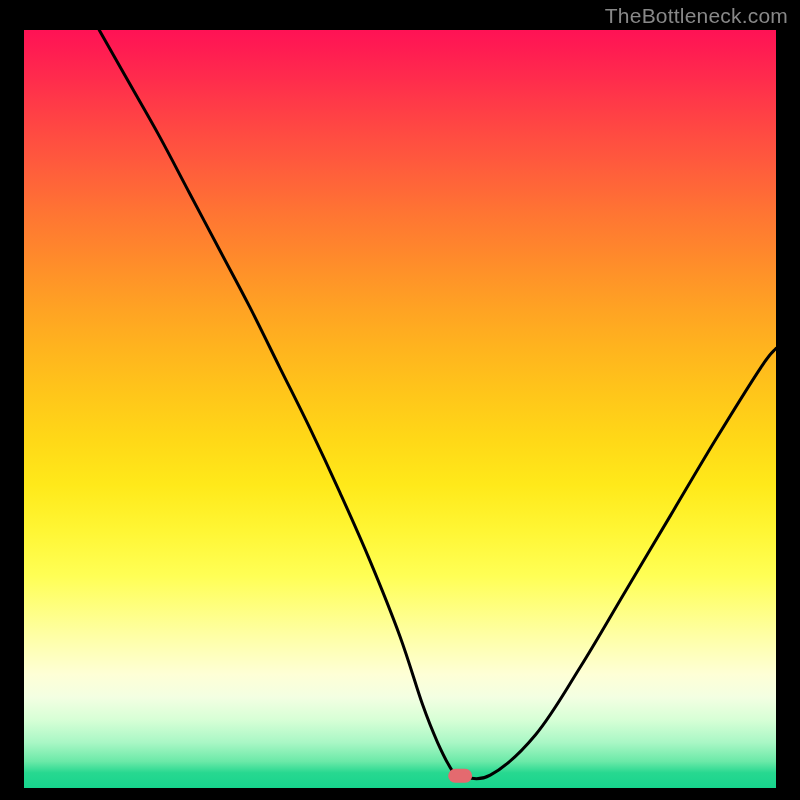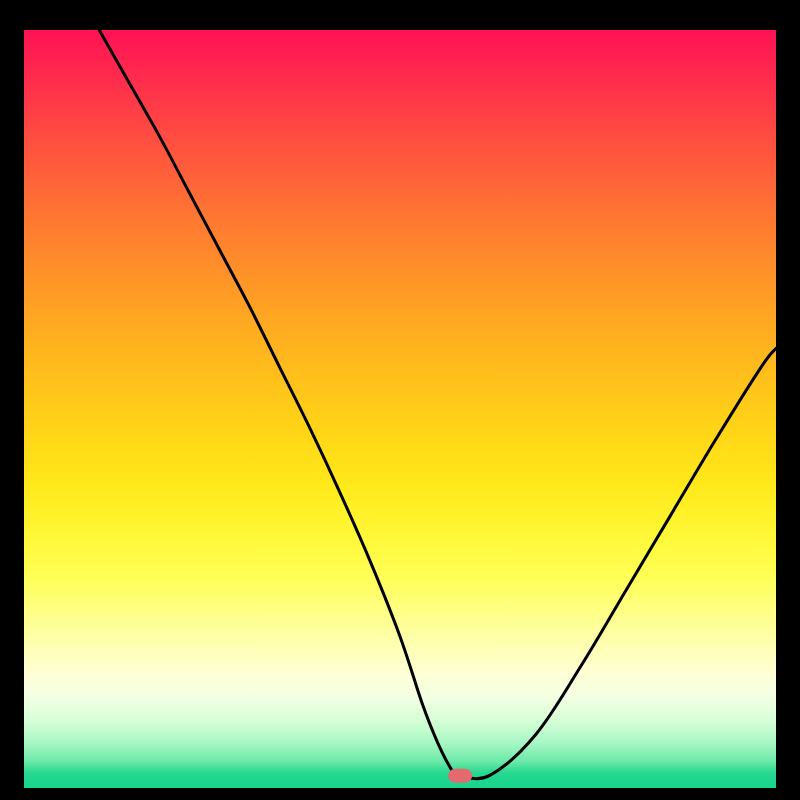--- a/index.html
+++ b/index.html
@@ -67,20 +67,21 @@
     position: absolute;
     left: 0; top: 0;
     width: 100%; height: 100%;
   }
 </style>
 </head>
 <body>
 
 <div class="stage">
 
+  <div class="watermark">TheBottleneck.com</div>
 
   <div class="plot-area">
     <div class="gradient-bg"></div>
 
     <svg class="curve" viewBox="0 0 752 758" preserveAspectRatio="none">
       <path id="curve-path" d="M 75.20 0.00 C 80.61 9.55, 94.45 33.96, 105.28 53.06 C 116.11 72.16, 124.53 86.34, 135.36 106.12 C 146.19 125.90, 154.61 142.50, 165.44 162.97 C 176.27 183.44, 184.69 199.35, 195.52 219.82 C 206.35 240.29, 214.77 255.52, 225.60 276.67 C 236.43 297.82, 244.85 315.48, 255.68 337.31 C 266.51 359.14, 274.93 375.44, 285.76 397.95 C 296.59 420.46, 305.01 438.50, 315.84 462.38 C 326.67 486.26, 335.09 504.68, 345.92 530.60 C 356.75 556.52, 366.52 580.48, 376.00 606.40 C 385.48 632.32, 391.79 655.52, 398.56 674.62 C 405.33 693.72, 408.19 700.51, 413.60 712.52 C 419.01 724.53, 424.58 735.32, 428.64 741.32 C 432.70 747.33, 429.39 745.19, 436.16 745.87 C 442.93 746.55, 452.70 752.48, 466.24 745.11 C 479.78 737.75, 495.12 724.45, 511.36 704.94 C 527.60 685.43, 540.24 662.64, 556.48 636.72 C 572.72 610.80, 585.36 588.21, 601.60 560.92 C 617.84 533.63, 630.48 512.41, 646.72 485.12 C 662.96 457.83, 675.60 435.93, 691.84 409.32 C 708.08 382.71, 726.13 353.68, 736.96 337.31 C 747.79 320.94, 749.29 321.77, 752.00 318.36" stroke="#000" stroke-width="3" fill="none" stroke-linejoin="round" stroke-linecap="round"></path>
     </svg>
 
     <svg class="marker" viewBox="0 0 752 758" preserveAspectRatio="none">
       <rect id="marker-rect" x="424.16" y="738.87" width="24" height="14" rx="7" ry="7" fill="#e46a6f"></rect>

